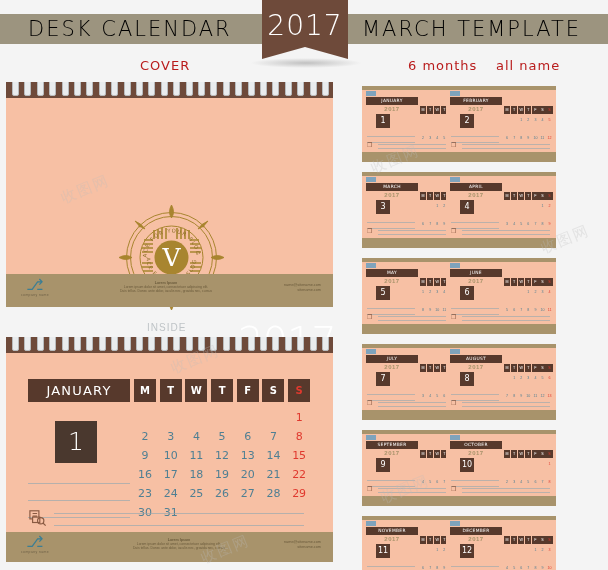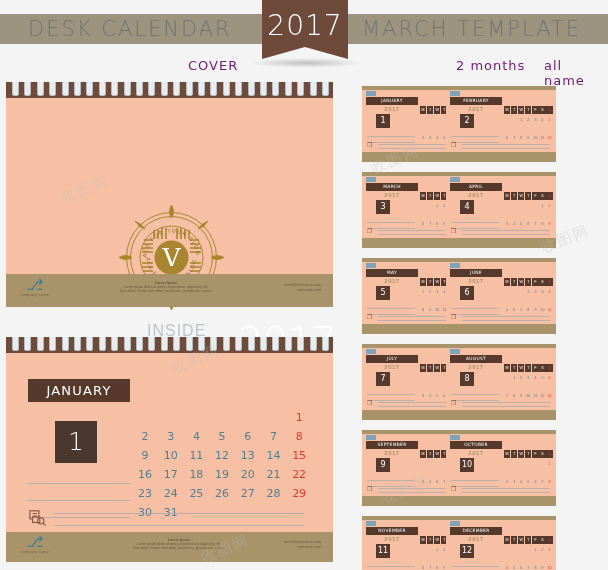--- a/index.html
+++ b/index.html
@@ -6,21 +6,21 @@
   body{
     width:608px;height:570px;
     background:#f4f4f4;
     font-family:"Liberation Sans", sans-serif;
     position:relative;overflow:hidden;
   }
   
   .banner{position:absolute;left:0;top:14px;width:608px;height:30px;background:#9c947f;}
   .banner-left,.banner-right{
     position:absolute;top:14px;height:46px;line-height:30px;
-    color:#737373;font-size:21px;letter-spacing:2px;font-weight:300;
+    color:#000000;font-size:21px;letter-spacing:2px;font-weight:300;
     font-family:"DejaVu Sans", sans-serif;
   }
   .banner-left{left:28px;}
   .banner-right{left:362px;}
   .ribbon{
     position:absolute;left:262px;top:0;width:86px;height:47px;background:#6e4a3a;
     z-index:3;
   }
   .ribbon-notch{
     position:absolute;left:262px;top:47px;width:0;height:0;z-index:3;
@@ -30,28 +30,27 @@
   .ribbon-year{
     position:absolute;left:262px;top:9px;width:86px;text-align:center;
     color:#fff;font-size:28px;font-weight:300;letter-spacing:1px;z-index:4;
     font-family:"DejaVu Sans", sans-serif;
   }
   .ribbon-shadow{
     position:absolute;left:250px;top:58px;width:112px;height:10px;z-index:1;
     background:radial-gradient(ellipse at center, rgba(150,150,150,.55) 0%, rgba(150,150,150,0) 70%);
   }
   .sub-cover,.sub-months,.sub-days{
-    position:absolute;top:58px;color:#701a75;font-size:13px;letter-spacing:1px;
+    position:absolute;top:58px;color:#b91c1c;font-size:13px;letter-spacing:1px;
     font-family:"DejaVu Sans", sans-serif;
-    margin-left:48px;
   }
   .sub-cover{left:140px;}
   .sub-months{left:408px;}
   .sub-days{left:496px;}
-  .sub-inside{position:absolute;left:147px;top:322px;color:#bfc4c7;font-size:16px;letter-spacing:1px;}
+  .sub-inside{position:absolute;left:147px;top:322px;color:#bfc4c7;font-size:10px;letter-spacing:1px;}
 
   
   .card{position:absolute;background:#f7c0a4;}
   .spiral{position:absolute;left:0;top:0;width:100%;height:16px;background:#6e4a3a;overflow:hidden;}
   .ring{position:absolute;top:-7px;width:5px;height:19px;border:1.5px solid #b9bcbe;
         border-radius:2px;background:#e9ecee;}
   .bottombar{position:absolute;left:0;bottom:0;width:100%;background:#a8936b;}
 
   #cover{left:6px;top:82px;width:327px;height:225px;}
   #cover .bottombar{height:33px;}
@@ -121,21 +120,21 @@
 <body>
 
 <div class="banner"></div>
 <div class="banner-left">DESK CALENDAR</div>
 <div class="banner-right">MARCH TEMPLATE</div>
 <div class="ribbon-shadow"></div>
 <div class="ribbon"></div>
 <div class="ribbon-notch"></div>
 <div class="ribbon-year">2017</div>
 <div class="sub-cover">COVER</div>
-<div class="sub-months">2 months</div>
+<div class="sub-months">6 months</div>
 <div class="sub-days">all name</div>
 <div class="sub-inside">INSIDE</div>
 
 <div class="card" id="cover">
   <div class="spiral">
       <div class="ring" style="left: 6px;"></div>
       <div class="ring" style="left: 18.4px;"></div>
       <div class="ring" style="left: 30.8px;"></div>
       <div class="ring" style="left: 43.2px;"></div>
       <div class="ring" style="left: 55.6px;"></div>
@@ -256,20 +255,21 @@
       <div class="ring" style="left: 241.6px;"></div>
       <div class="ring" style="left: 254px;"></div>
       <div class="ring" style="left: 266.4px;"></div>
       <div class="ring" style="left: 278.8px;"></div>
       <div class="ring" style="left: 291.2px;"></div>
       <div class="ring" style="left: 303.6px;"></div>
       <div class="ring" style="left: 316px;"></div>
     </div>
 
   <div class="month-name">JANUARY</div>
+  <div class="dow-row" id="inside-dow"><span class="dow">M</span><span class="dow">T</span><span class="dow">W</span><span class="dow">T</span><span class="dow">F</span><span class="dow">S</span><span class="dow sun">S</span></div>
   <div class="daybox">1</div>
   <div class="grid" id="inside-grid"><div></div><div></div><div></div><div></div><div></div><div></div><div class="sun">1</div><br><div>2</div><div>3</div><div>4</div><div>5</div><div>6</div><div>7</div><div class="sun">8</div><br><div>9</div><div>10</div><div>11</div><div>12</div><div>13</div><div>14</div><div class="sun">15</div><br><div>16</div><div>17</div><div>18</div><div>19</div><div>20</div><div>21</div><div class="sun">22</div><br><div>23</div><div>24</div><div>25</div><div>26</div><div>27</div><div>28</div><div class="sun">29</div><br><div>30</div><div>31</div><div></div><div></div><div></div><div></div><div class="sun"></div><br></div>
 
   <div class="rule" style="left:22px;top:146px;width:102px;"></div>
   <div class="rule" style="left:22px;top:163px;width:102px;"></div>
   <div class="rule" style="left:22px;top:180px;width:102px;"></div>
   <div class="rule" style="left:48px;top:176px;width:250px;"></div>
   <div class="rule" style="left:48px;top:188px;width:250px;"></div>
 
   <svg class="noteicon" viewBox="0 0 22 20">

